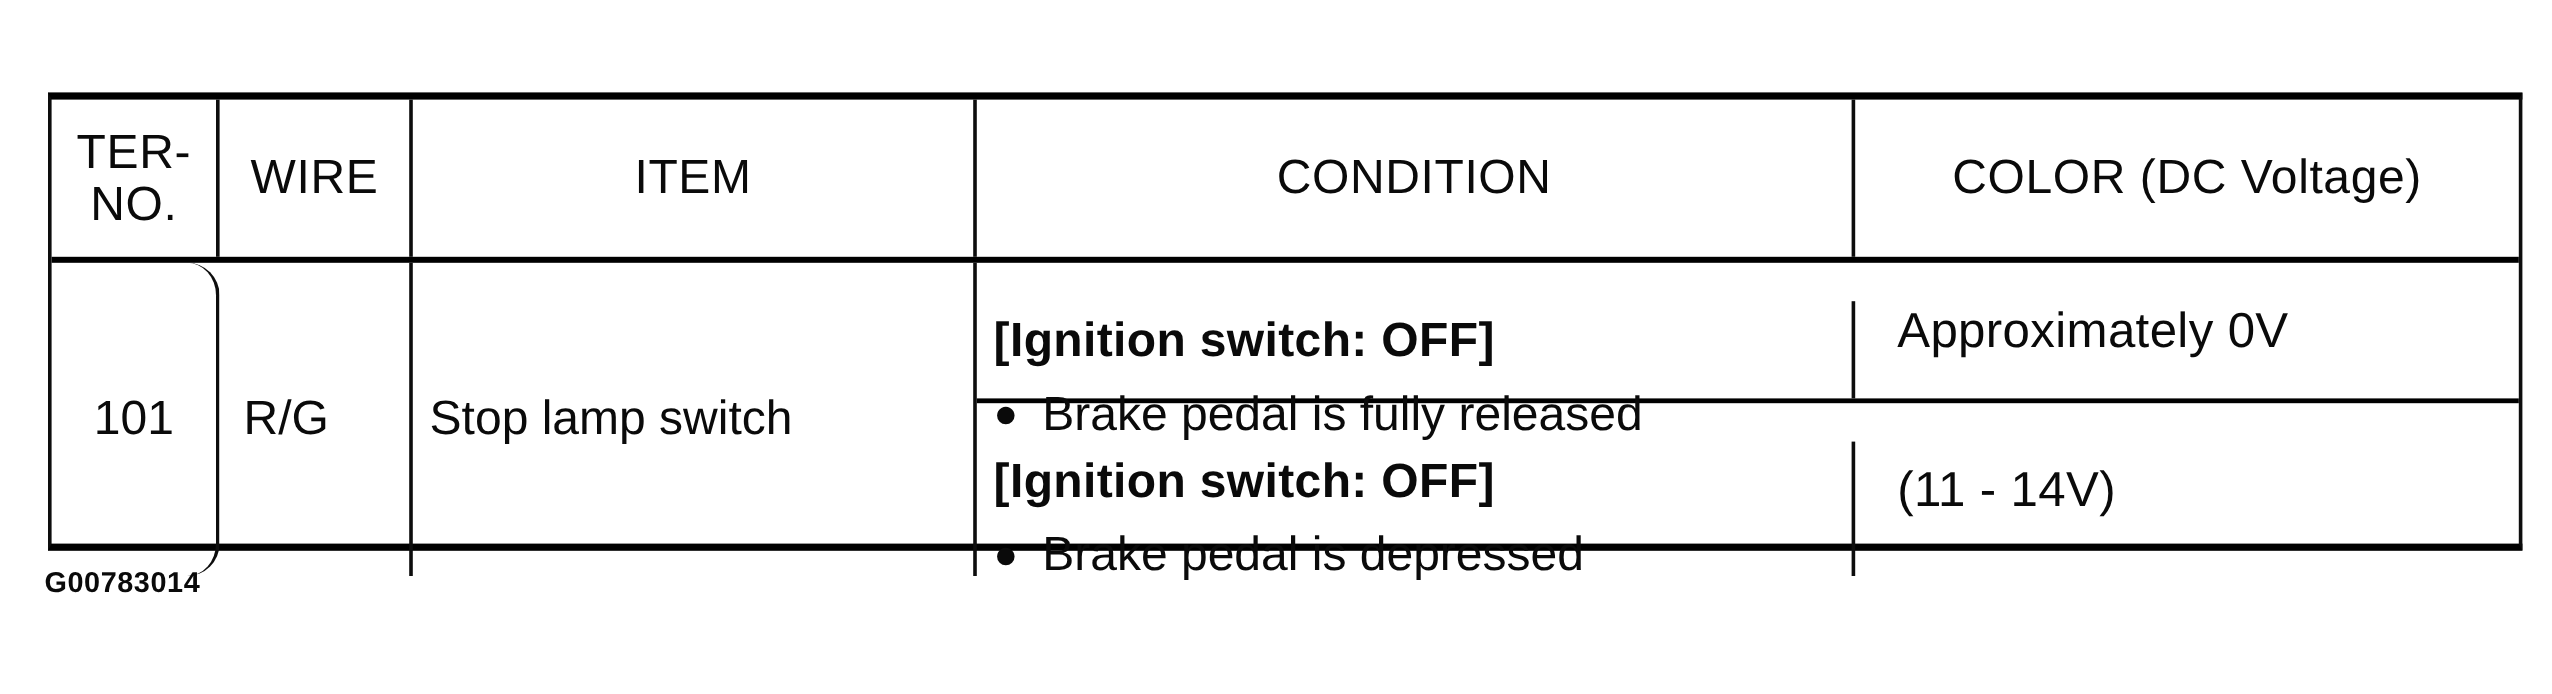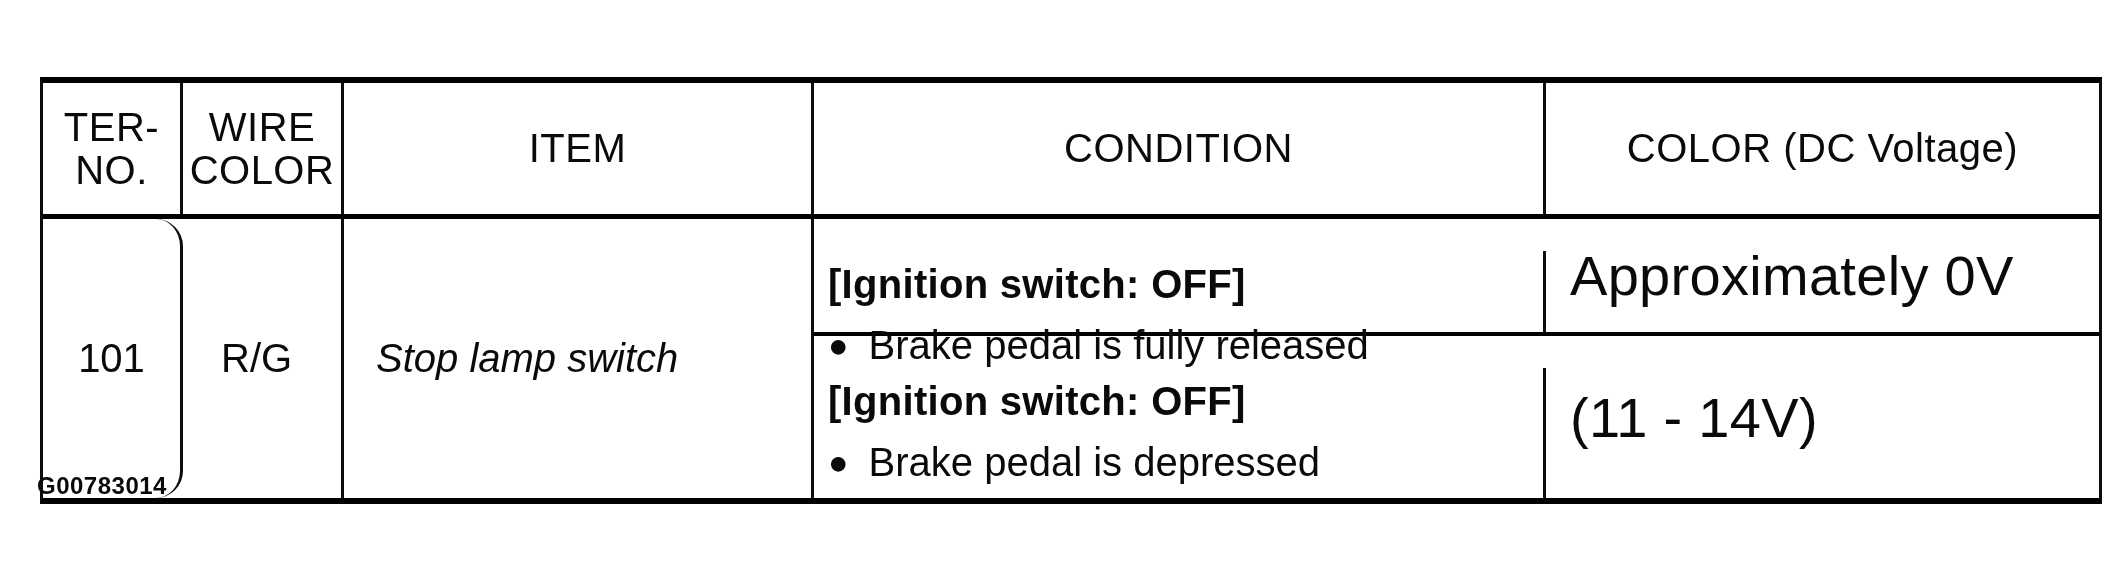--- a/index.html
+++ b/index.html
@@ -12,21 +12,21 @@
     color: #0a0a0a;
     overflow: hidden;
   }
 
   
   .tbl {
     position: absolute;
     left: 40px;
     top: 77px;
     width: 2062px;
-    height: 427px;
+    height: 382px;
     border-top: 6px solid #000;
     border-bottom: 6px solid #000;
     border-left: 3px solid #0d0d0d;
     border-right: 3px solid #0d0d0d;
     display: flex;
     flex-direction: column;
     background: #fff;
   }
 
   .hdr-row {
@@ -64,22 +64,22 @@
     align-items: center;
     justify-content: center;
     font-size: 40px;
     border-radius: 27px;
   }
   .cell-left {
     display: flex;
     align-items: center;
     font-size: 40px;
   }
-  .pad26 { padding-left: 38px; justify-content: flex-start; }
-  .pad30 { padding-left: 32px; font-style: italic; }
+  .pad26 { padding-left: 20px; justify-content: flex-start; }
+  .pad30 { padding-left: 14px; }
 
   
   .right-section {
     flex: 1;
     display: flex;
     flex-direction: column;
   }
   .sub-row {
     display: flex;
   }
@@ -110,22 +110,22 @@
     font-size: 34px;
     line-height: 36px;
     margin-right: 20px;
     flex: none;
   }
 
   .data-cell {
     display: flex;
     flex-direction: column;
     justify-content: center;
-    padding-left: 24px;
-    font-size: 56px;
+    padding-left: 35px;
+    font-size: 41px;
     line-height: 45px;
     letter-spacing: 0.3px;
   }
 
   
   .figure-id {
     position: absolute;
     left: 37px;
     top: 472px;
     font-size: 24px;
@@ -138,21 +138,20 @@
 
 <div class="tbl">
 
   <div class="hdr-row">
     <div class="hdr-cell c-term">
       <div>TER-</div>
       <div>NO.</div>
     </div>
     <div class="hdr-cell c-wire">
       <div>WIRE</div>
-      <div>COLOR</div>
     </div>
     <div class="hdr-cell c-item">
       <div>ITEM</div>
     </div>
     <div class="hdr-cell c-cond">
       <div>CONDITION</div>
     </div>
     <div class="hdr-cell c-data">
       <div>COLOR (DC Voltage)</div>
     </div>

